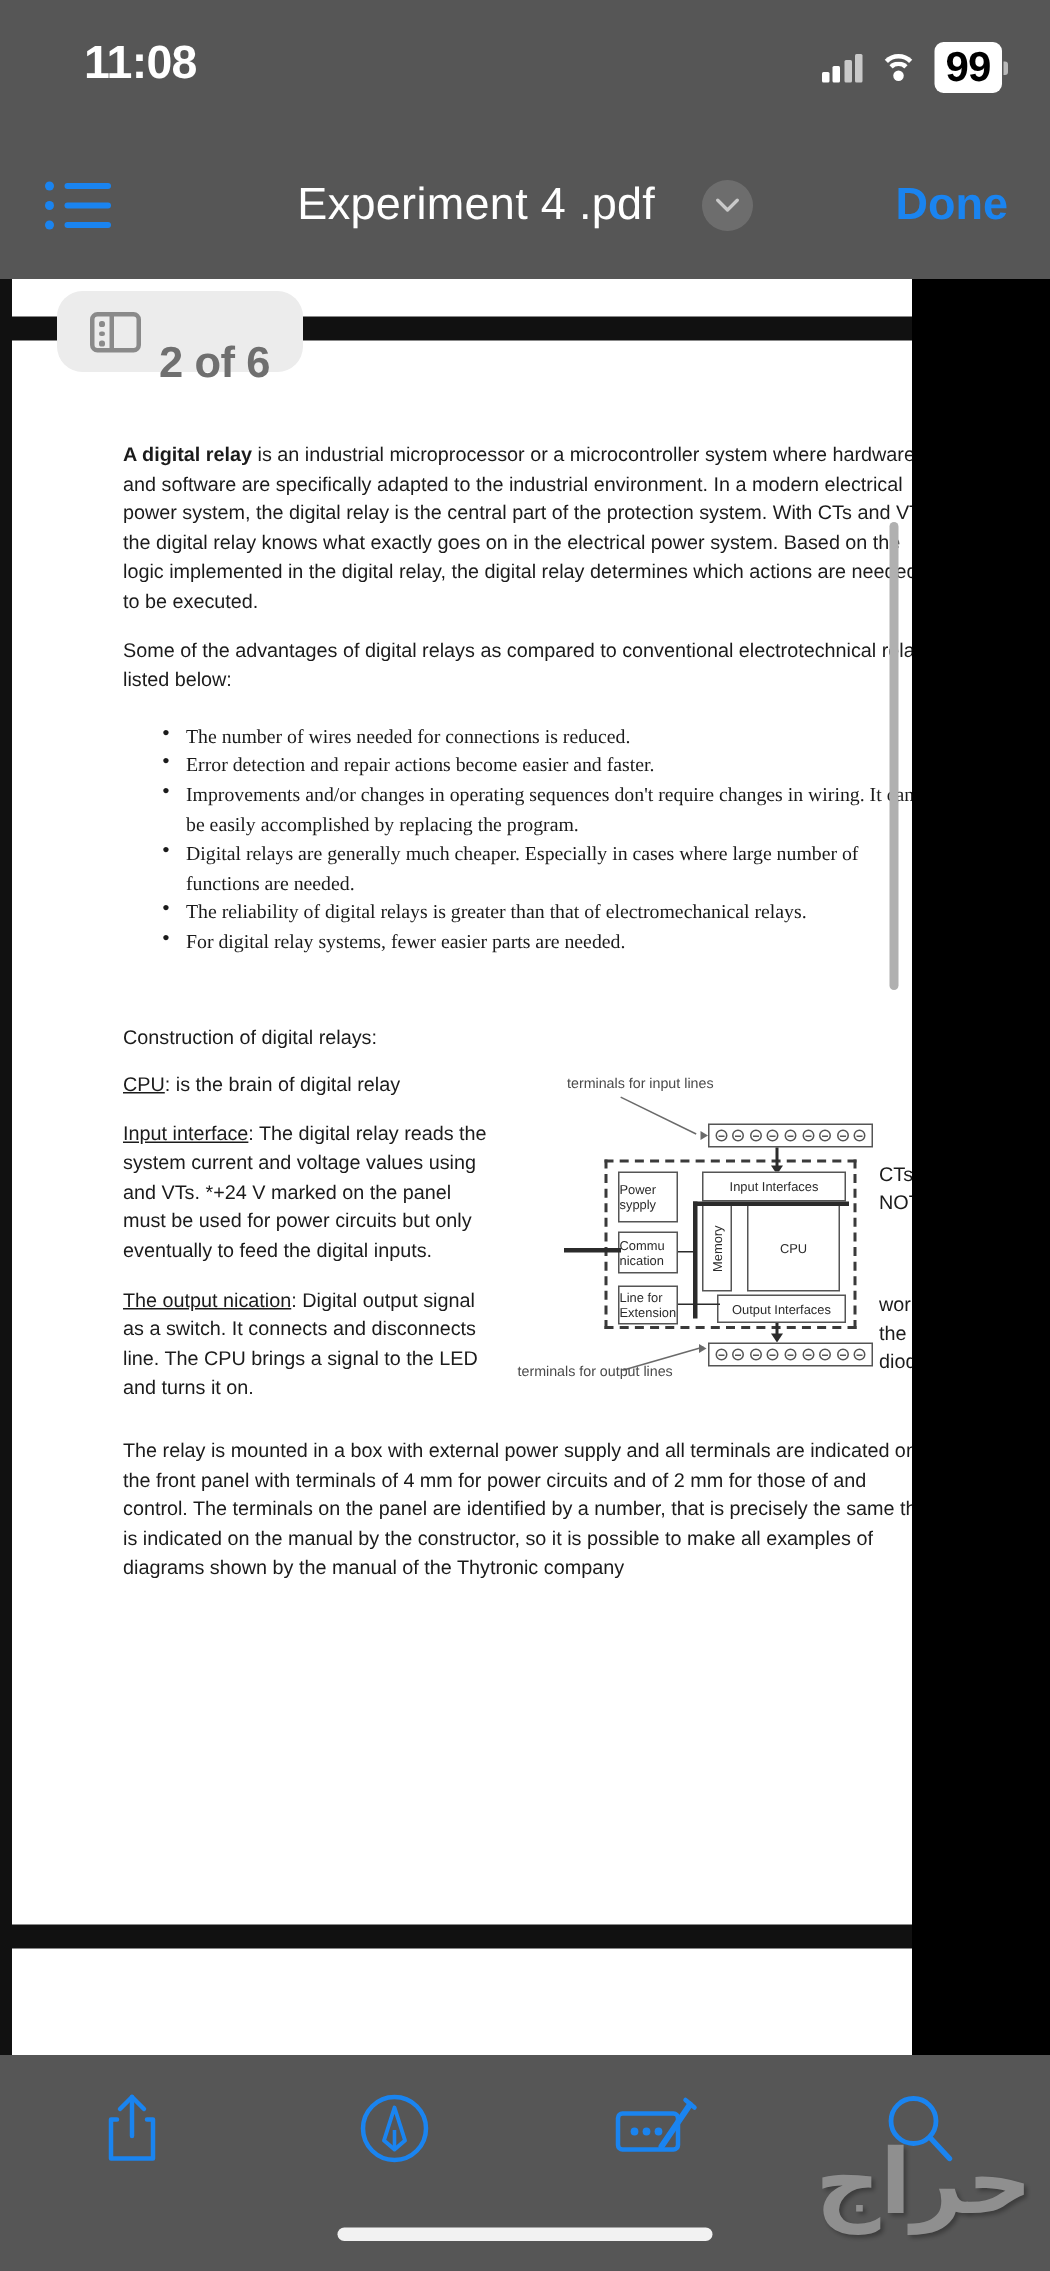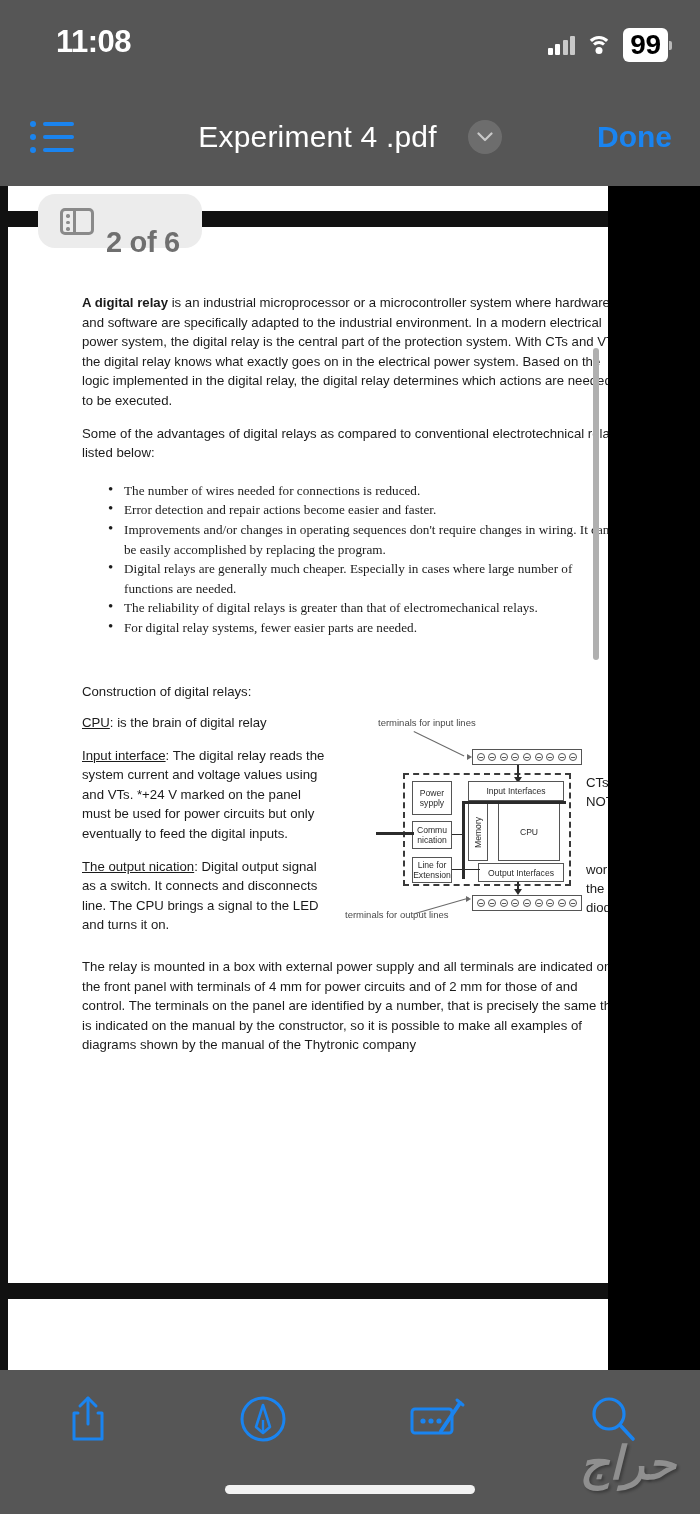--- a/index.html
+++ b/index.html
@@ -196,21 +196,21 @@
   .term-strip i::after {
     content:''; position:absolute; left:1px; right:1px; top: 2.6px;
     height: 1.2px; background:#555;
   }
   .dash-box {
     position: absolute; border: 2px dashed #3a3a3a; background: transparent;
   }
   .blk {
     position: absolute; border: 1.3px solid #555; background: #fff;
     display:flex; align-items:center; justify-content:center;
-    font-size: 8.6px; color: #2b2b2b; text-align:center; line-height: 10px;
+    font-size: 8.6px; color: #2b2b2b; line-height: 10px;
   }
   .blk.vert { writing-mode: vertical-rl; transform: rotate(180deg); }
   .wire { position: absolute; background: #2b2b2b; }
   .arrow-down {
     position:absolute; width:0; height:0;
     border-left: 4px solid transparent; border-right: 4px solid transparent;
     border-top: 6px solid #2b2b2b;
   }
   .lead-line { position: absolute; background: #6a6a6a; height: 1px; transform-origin: 0 0; }
   .lead-head {
@@ -237,25 +237,25 @@
   }
   .tb-btn {
     flex: 1; display:flex; align-items:center; justify-content:center;
     height: 62px; cursor: pointer;
   }
   .home-ind {
     position: absolute; bottom: 20px; left: 50%; transform: translateX(-50%);
     width: 250px; height: 9px; background: #f2f2f2; border-radius: 5px;
   }
   .watermark {
-    position: absolute; right: 24px; bottom: 24px;
-    font-size: 46px; font-weight: 700; color: #9a9a9a;
+    position: absolute; right: 12px; bottom: 24px;
+    font-size: 60px; font-weight: 700; color: #9a9a9a;
     font-family: "DejaVu Sans", sans-serif;
     text-shadow: 2px 2px 3px rgba(0,0,0,0.35);
-    opacity: 0.85; direction: rtl; letter-spacing: -2px; font-style: italic;
+    opacity: 0.85; direction: rtl; letter-spacing: -2px;
   }
 </style>
 </head>
 <body>
 
 <div id="app">
 
   <div class="statusbar">
     <div class="status-time">11:08</div>
     <div class="status-right">

